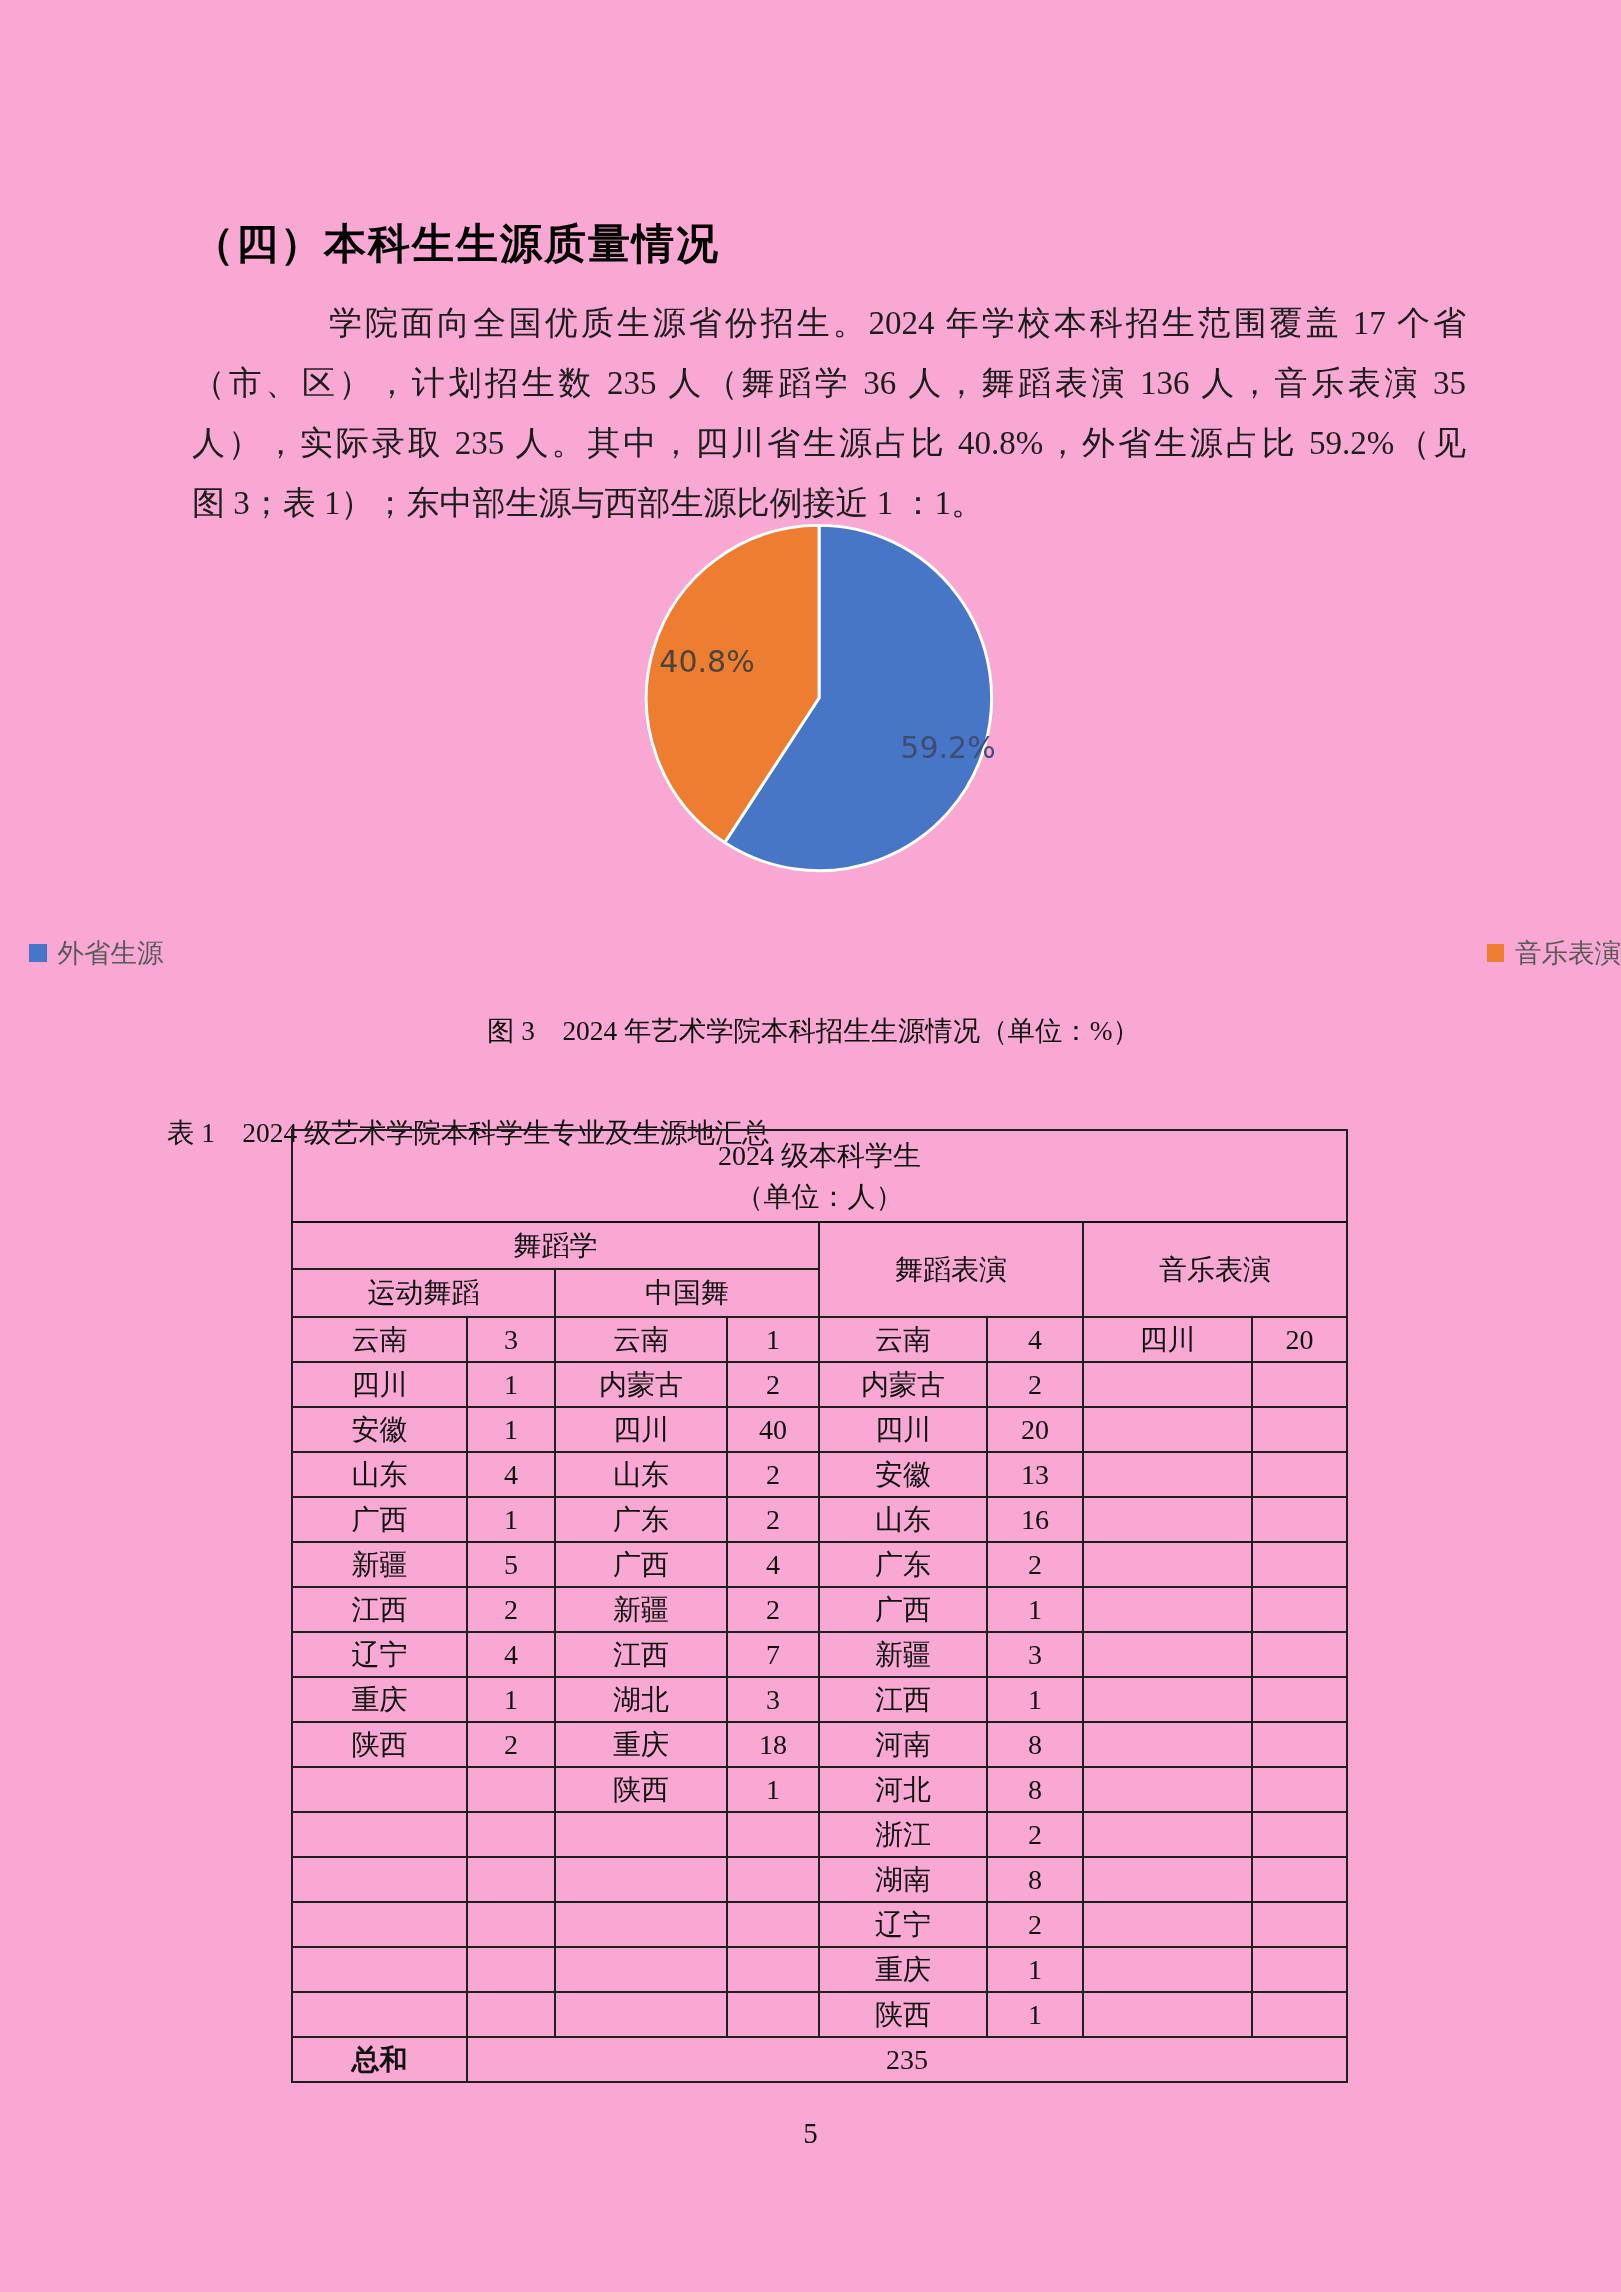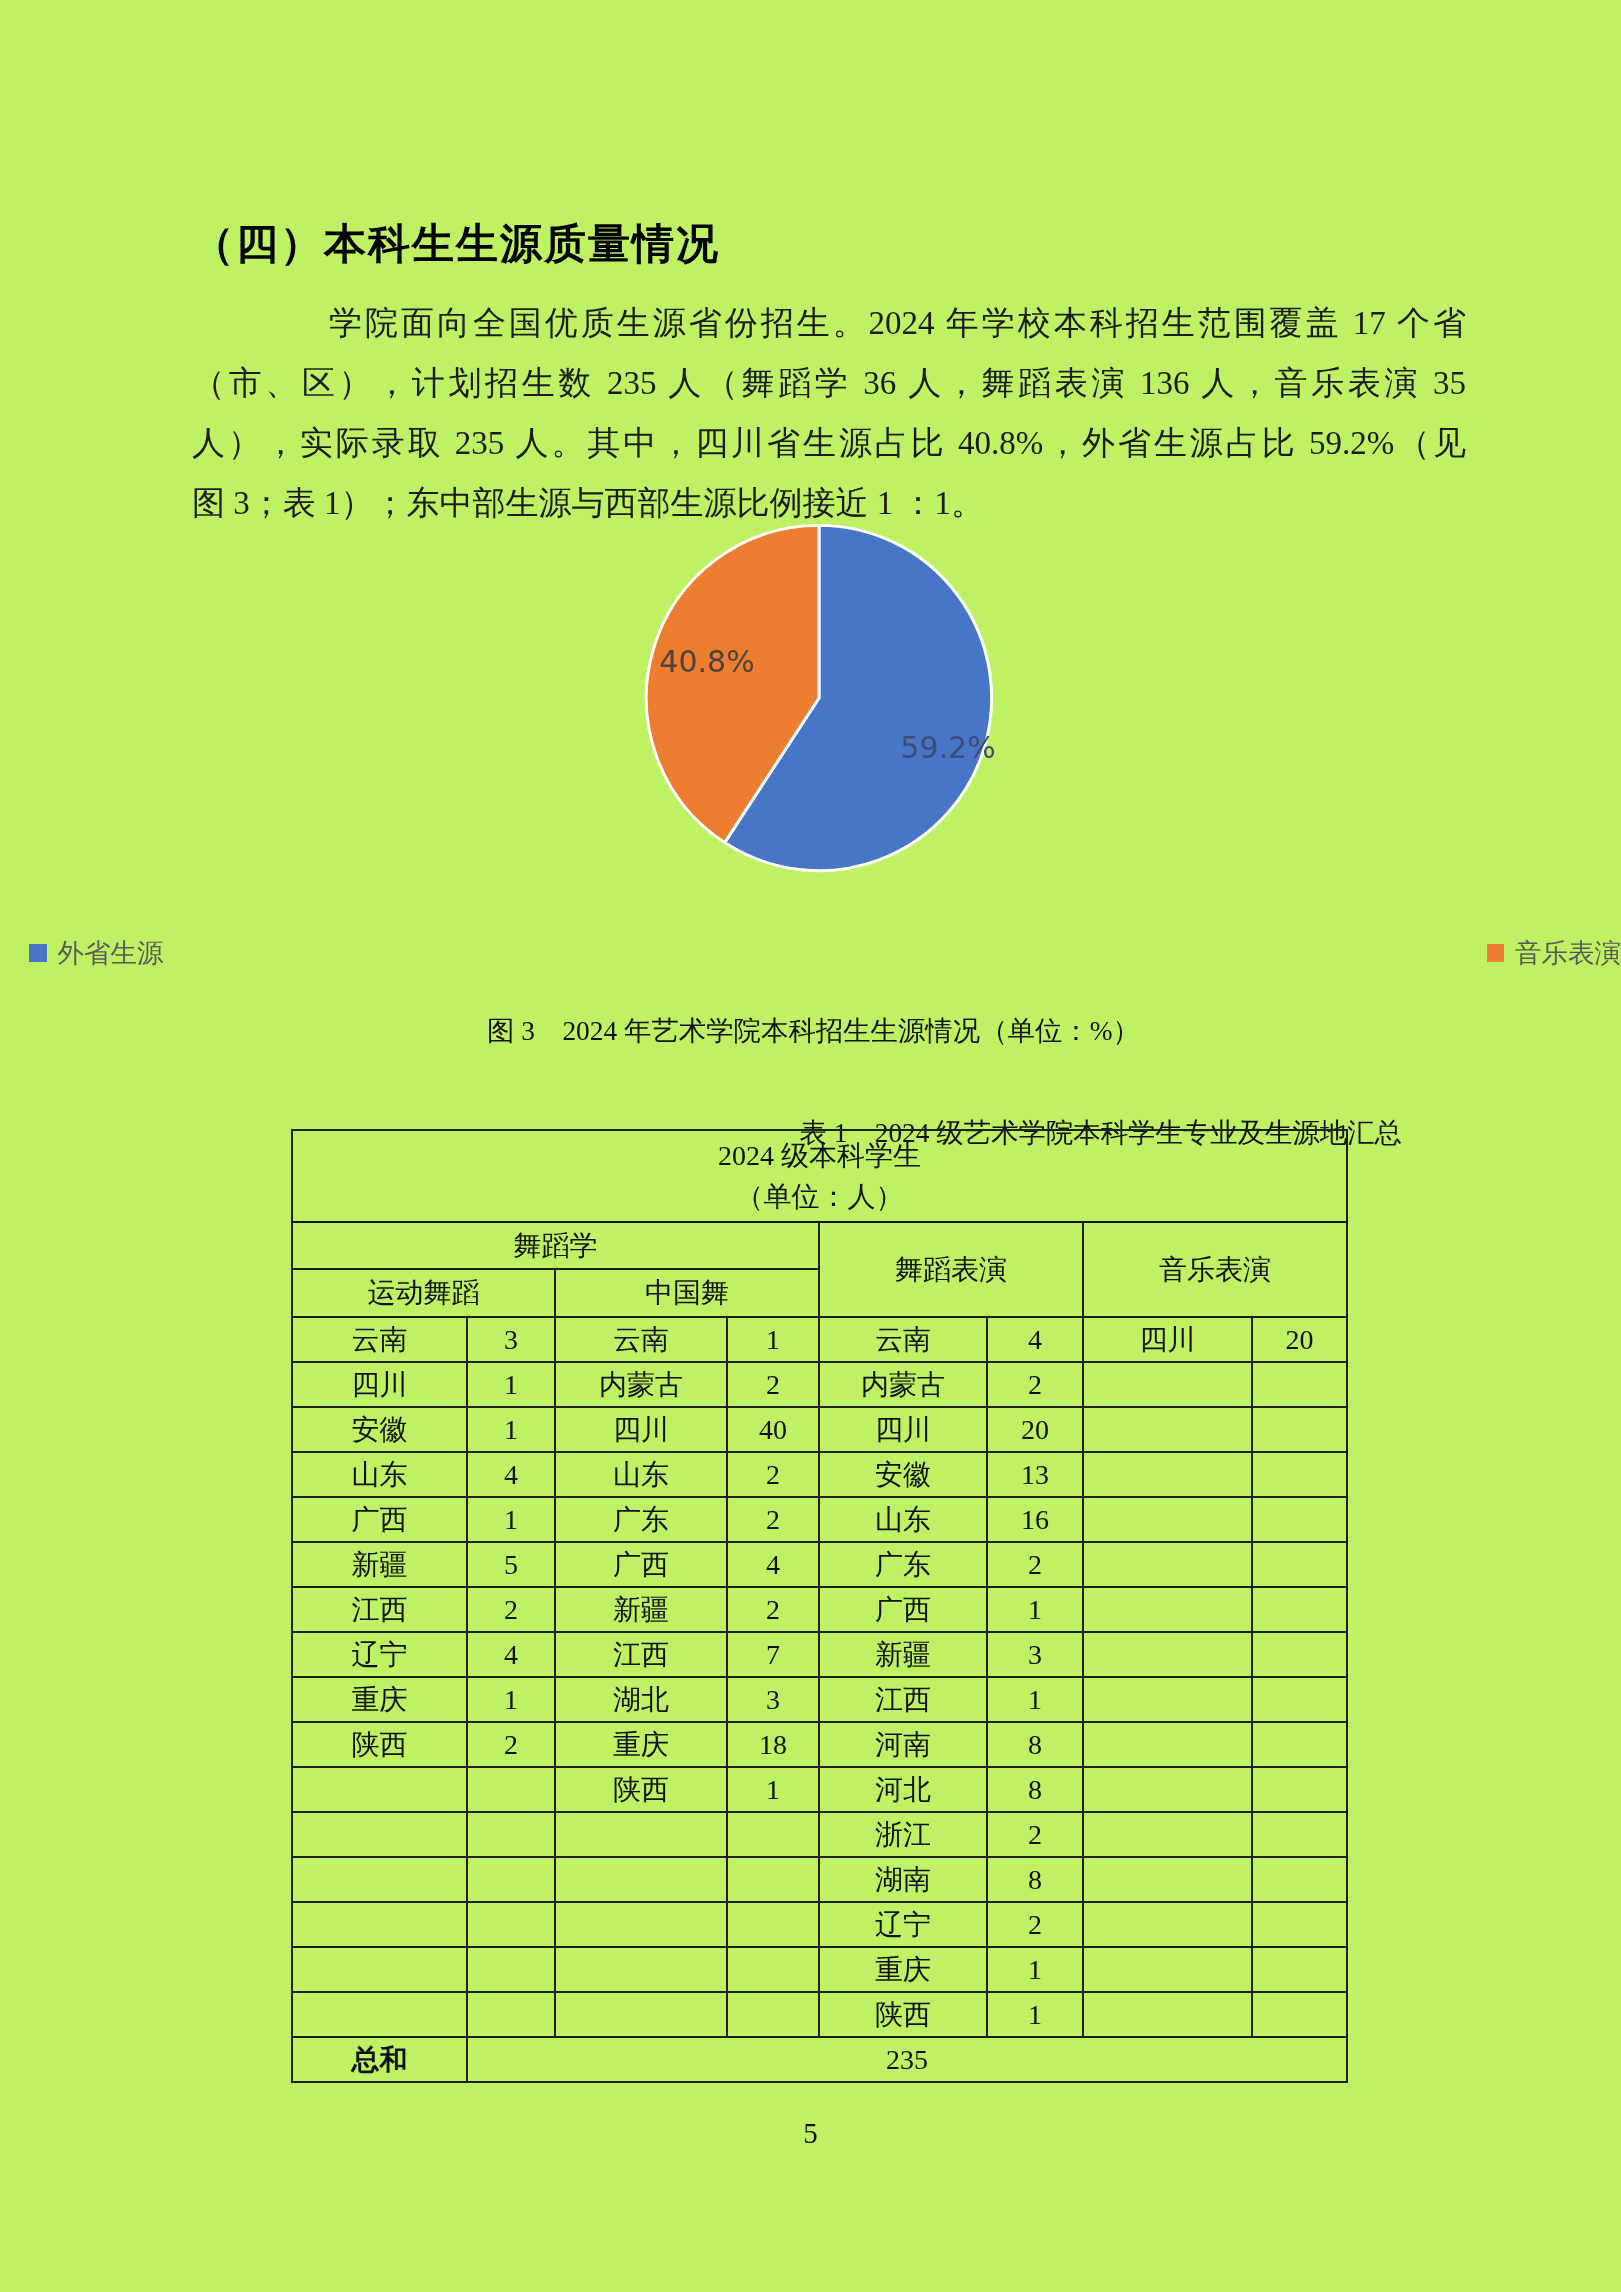--- a/index.html
+++ b/index.html
@@ -1,35 +1,35 @@
 <!DOCTYPE html>
 <html><head>
 <meta charset="utf-8">
 <style>
   html,body{margin:0;padding:0;background:#e8e8e8;}
-  .page{position:relative;width:1621px;height:2293px;background:#bef264;margin:0 auto;
+  .page{position:relative;width:1621px;height:2293px;background:#f9a8d4;margin:0 auto;
         font-family:"Liberation Serif",serif;color:#1c1c1c;overflow:hidden;}
   .heading{position:absolute;left:192px;top:216px;font-family:"Liberation Sans",sans-serif;
            font-weight:700;font-size:42px;letter-spacing:2px;color:#000;}
   .para{position:absolute;left:192px;top:293px;width:1274px;font-size:33px;line-height:60px;}
   .pline{height:60px;text-align:justify;text-align-last:justify;white-space:nowrap;}
   .pline.first{text-indent:137px;}
   .pline.last{text-align-last:left;}
   .pie-svg{position:absolute;left:613px;top:492px;}
   .pie-label{position:absolute;transform:translate(-50%,-50%);
              font-family:"DejaVu Sans",sans-serif;font-size:30px;font-weight:400;}
   .pie-label.blue{left:948px;top:747px;color:#3E4C74;}
   .pie-label.orange{left:707px;top:661px;color:#4C443C;}
   .legend{position:absolute;left:29px;top:935px;width:1592px;display:flex;
           justify-content:space-between;align-items:center;gap:27.4px;}
   .legend-item{display:flex;align-items:center;gap:10.8px;
                font-family:"DejaVu Sans",sans-serif;font-size:26.5px;color:#595959;}
   .swatch{width:17.6px;height:17.6px;display:inline-block;}
   .fig-caption{position:absolute;left:196px;top:1013px;width:1235px;text-align:center;font-size:27.4px;color:#111;}
-  .tbl-caption{position:absolute;left:167px;top:1115px;width:1235px;text-align:right;font-size:27.4px;color:#111;}
+  .tbl-caption{position:absolute;left:167px;top:1115px;width:1235px;text-align:left;font-size:27.4px;color:#111;}
   table.enroll{position:absolute;left:291px;top:1129px;border-collapse:collapse;table-layout:fixed;
                font-size:28px;color:#111;}
   table.enroll td{border:2px solid #1f1f1f;text-align:center;vertical-align:middle;
                   padding:0;height:43px;overflow:hidden;}
   table.enroll tr.r-title td{height:90px;border-bottom:2.9px solid #111;}
   table.enroll tr.r-group td{height:45px;}
   table.enroll tr.r-sub td{height:46px;}
   .title-line{line-height:41px;}
   td.total-label{font-weight:700;}
   .page-number{position:absolute;left:0;top:2117px;width:1621px;text-align:center;font-size:29px;color:#111;}

